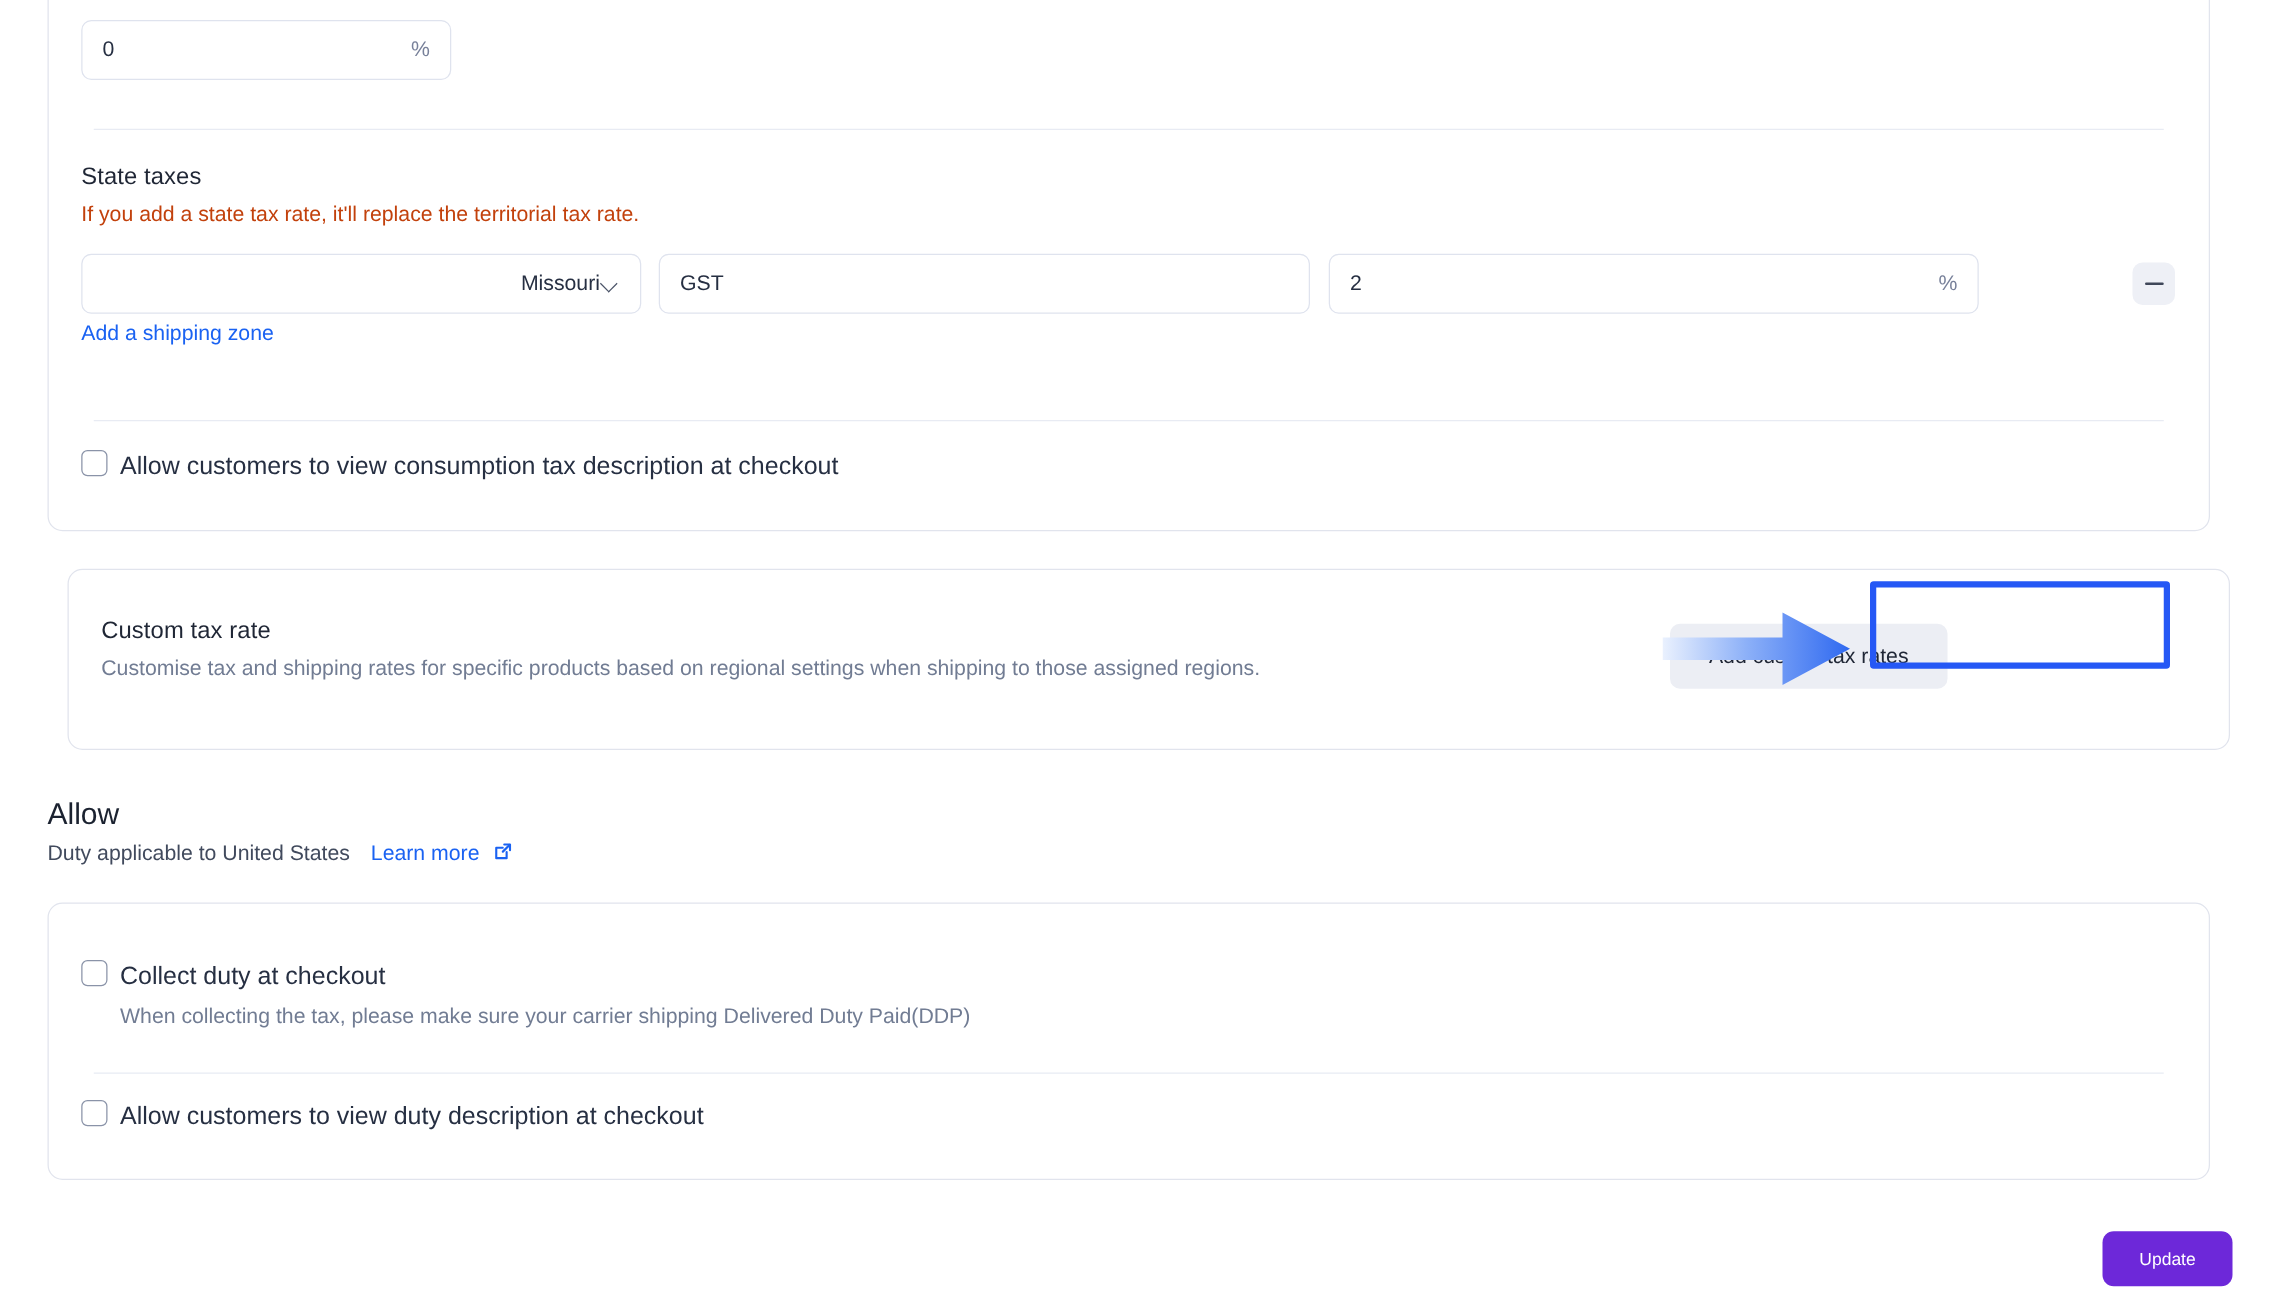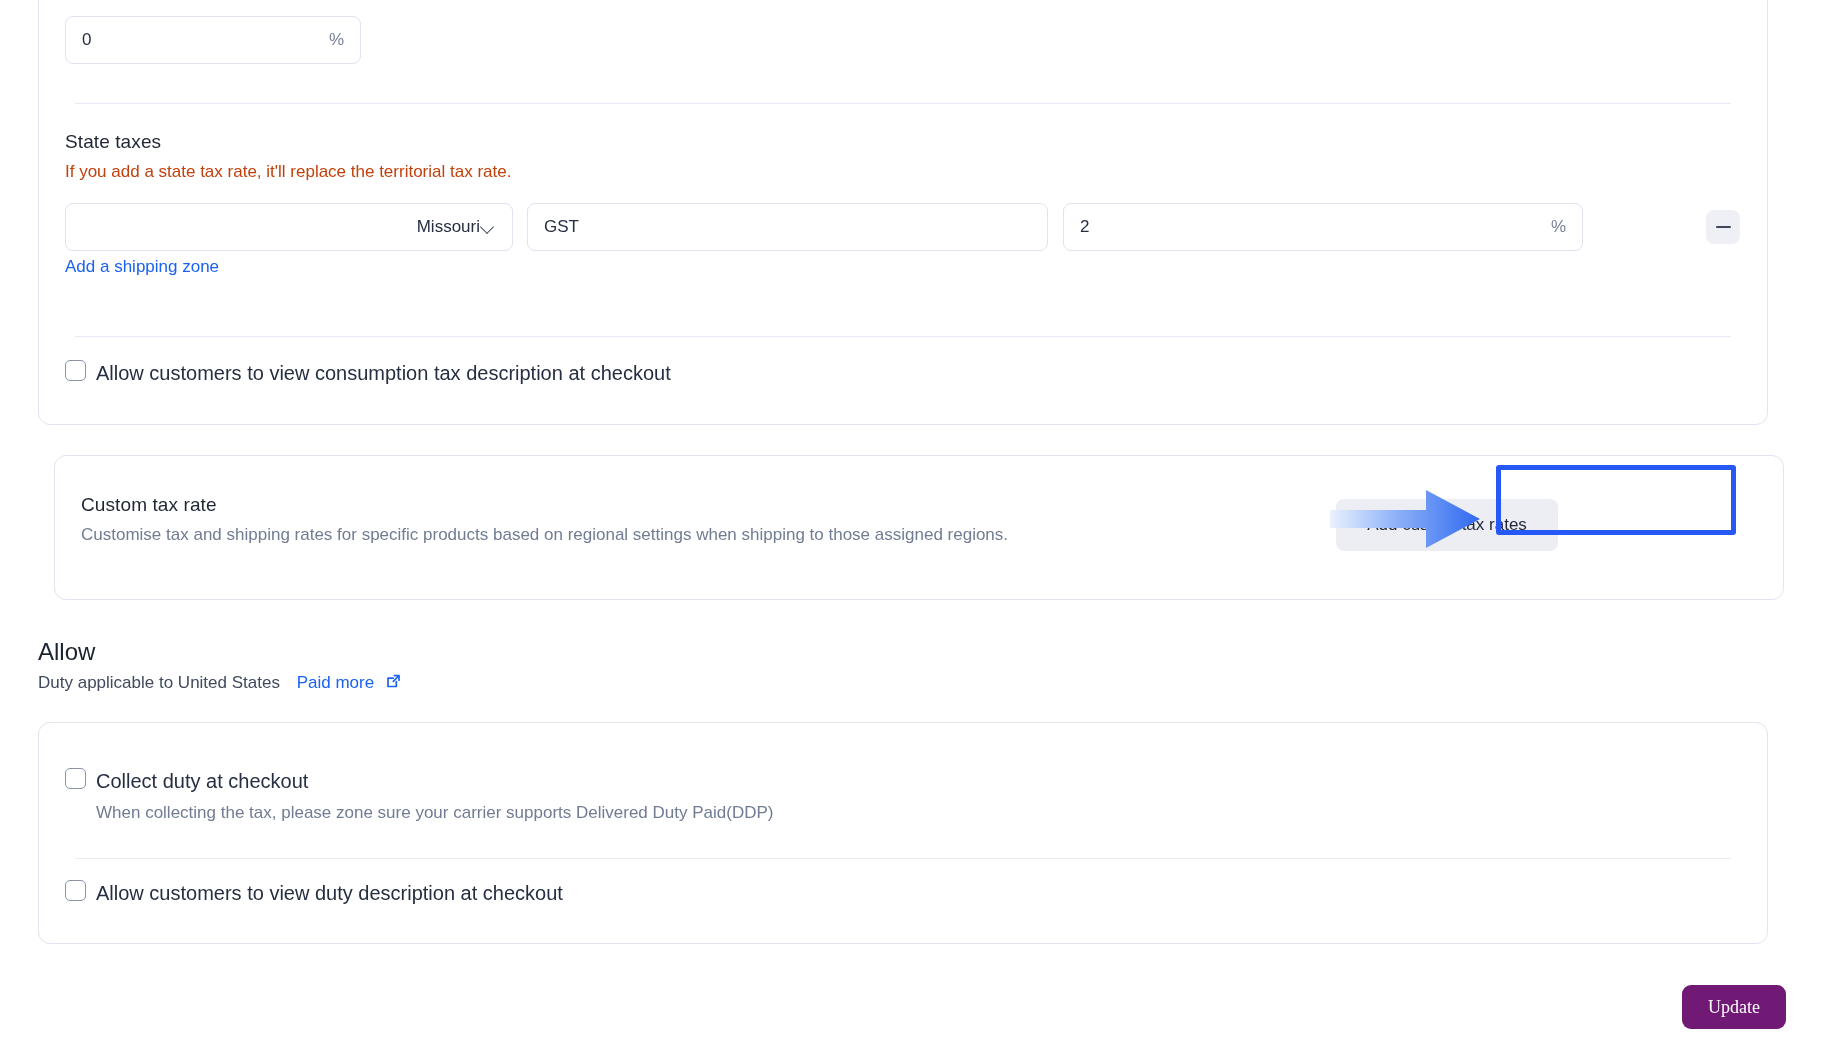--- a/index.html
+++ b/index.html
@@ -116,26 +116,26 @@
     pointer-events: none;
   }
   .arrow { position: absolute; }
 
   
   .ext-icon { display:inline-block; vertical-align:-2px; margin-left:6px; }
 
   
   .btn-update {
     position: absolute;
-    background: #701a75;
+    background: #6d28d9;
     color: #ffffff;
     border: none;
     border-radius: 9px;
-    font-size: 18px;
-    font-family: Liberation Serif, serif;
+    font-size: 14px;
+    font-family: Liberation Sans, sans-serif;
     display: flex; align-items: center; justify-content: center;
     cursor: pointer;
   }
 </style>
 </head>
 <body>
 
 <div class="page">
 
   <div class="card" id="card-consumption">
@@ -192,32 +192,32 @@
       </linearGradient>
     </defs>
     <polygon points="0,22 96,22 96,2 150,31 96,60 96,40 0,40" fill="url(#arrGrad)"></polygon>
   </svg>
 
   <div class="highlight-box" style="left:1496px; top:465px; width:240px; height:70px;"></div>
 
   <div class="big-head" style="position:absolute; left:38px; top:638px;">Allow</div>
   <div style="position:absolute; left:38px; top:673px; font-size:17px; color:#414a5d;">
     <span>Duty applicable to United States</span>
-    <span class="link" style="margin-left:12px;">Paid more</span>
+    <span class="link" style="margin-left:12px;">Learn more</span>
     <svg class="ext-icon" width="17" height="17" viewBox="0 0 17 17">
       <path d="M3 5.2h5.2M3 5.2v8.3h8.3V8.6" fill="none" stroke="#1a62f2" stroke-width="1.7" stroke-linecap="round" stroke-linejoin="round"></path>
       <path d="M9.4 2.6h4.6v4.6" fill="none" stroke="#1a62f2" stroke-width="1.7" stroke-linecap="round" stroke-linejoin="round"></path>
       <path d="M13.6 3.0L8.3 8.3" fill="none" stroke="#1a62f2" stroke-width="1.7" stroke-linecap="round"></path>
     </svg>
   </div>
 
   <div class="card" id="card-duty">
     <div class="cb" style="left:26px; top:45px;"></div>
     <div class="cb-label" style="left:57px; top:47px;">Collect duty at checkout</div>
-    <div class="sub-grey" style="position:absolute; left:57px; top:80px; color:#717c93;">When collecting the tax, please zone sure your carrier supports Delivered Duty Paid(DDP)</div>
+    <div class="sub-grey" style="position:absolute; left:57px; top:80px; color:#717c93;">When collecting the tax, please make sure your carrier shipping Delivered Duty Paid(DDP)</div>
 
     <div class="divider" style="top:135px;"></div>
 
     <div class="cb" style="left:26px; top:157px;"></div>
     <div class="cb-label" style="left:57px; top:159px;">Allow customers to view duty description at checkout</div>
   </div>
 
   <button class="btn-update" style="left:1682px; top:985px; width:104px; height:44px;">Update</button>
 
 </div>

